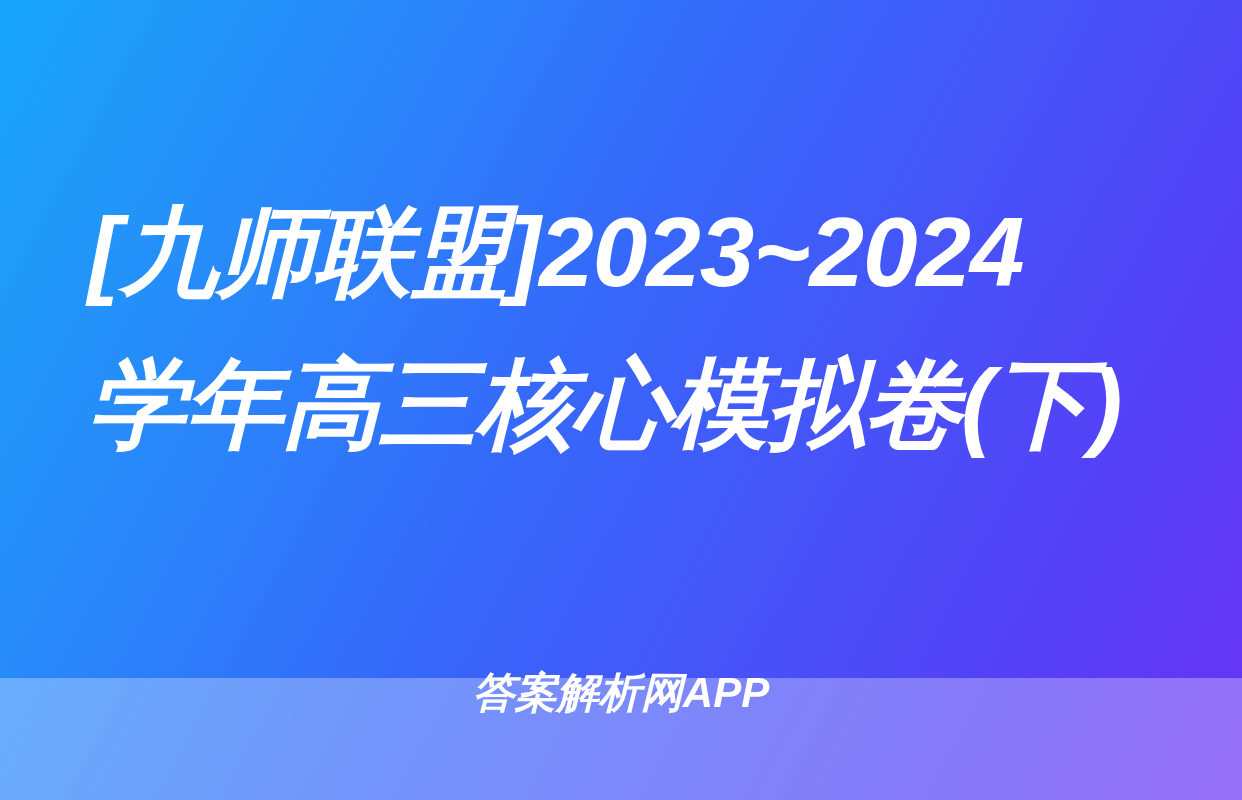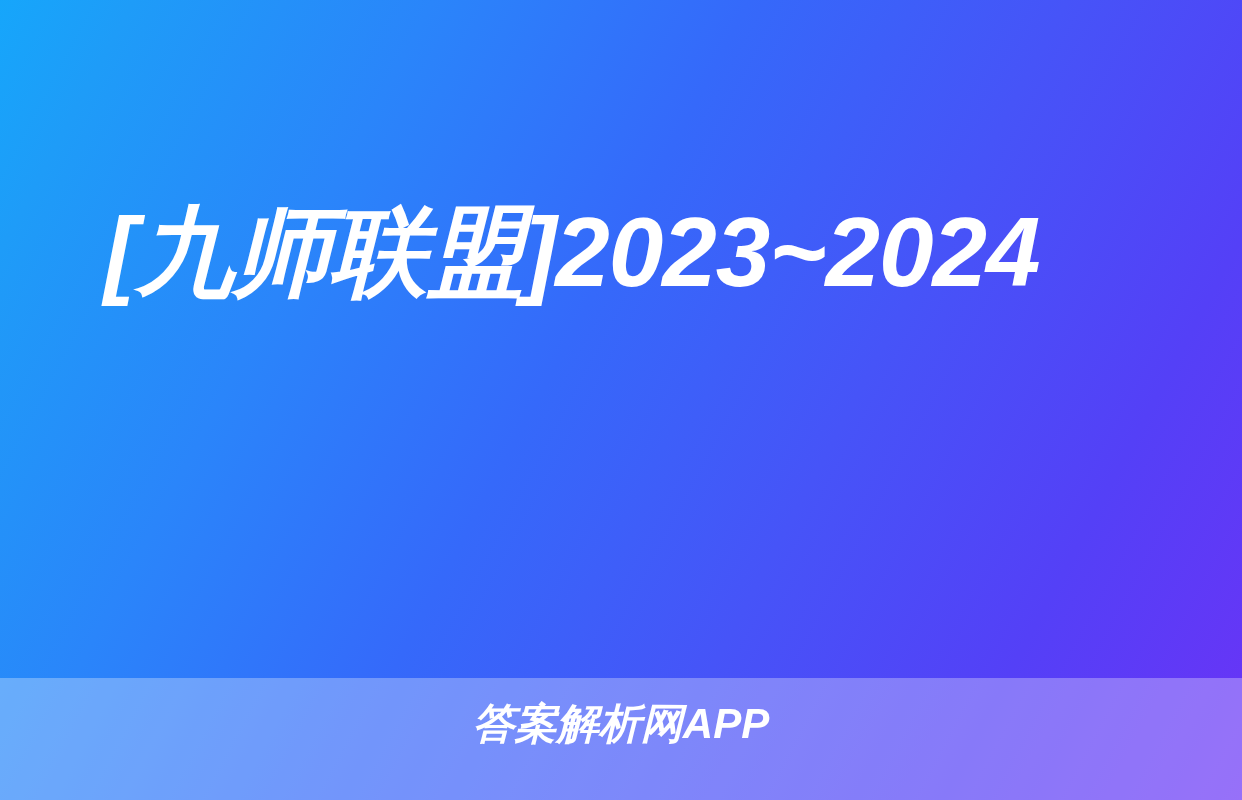--- a/index.html
+++ b/index.html
@@ -28,21 +28,20 @@
   }
 
   
   #title-block {
     position: absolute;
     left: 0;
     top: 176px;
     width: 1050px;
     padding: 0 88px;
     box-sizing: border-box;
-    margin-left: 16px;
   }
 
   .title-line {
     display: block;
     color: #ffffff;
     font-size: 98px;
     line-height: 152px;
     font-weight: bold;
     font-style: italic;
     letter-spacing: -1px;
@@ -56,38 +55,39 @@
     left: 0;
     top: 678px;
     width: 1242px;
     height: 122px;
     background: rgba(255, 255, 255, 0.30);
   }
 
   #footer-label {
     position: absolute;
     left: 0;
-    top: 698px;
+    top: 667px;
     width: 1242px;
     text-align: center;
     color: #ffffff;
     font-size: 42px;
     line-height: 52px;
     font-weight: bold;
     font-style: italic;
     letter-spacing: 0px;
     white-space: nowrap;
   }
 </style>
 </head>
 <body>
 
 <div id="banner">
 
   <div id="title-block">
     <span class="title-line">[九师联盟]2023~2024</span>
+    <span class="title-line">学年高三核心模拟卷(下)</span>
   </div>
 
   <div id="footer-band"></div>
 
   <div id="footer-label">答案解析网APP</div>
 
 </div>
 
 </body></html>

